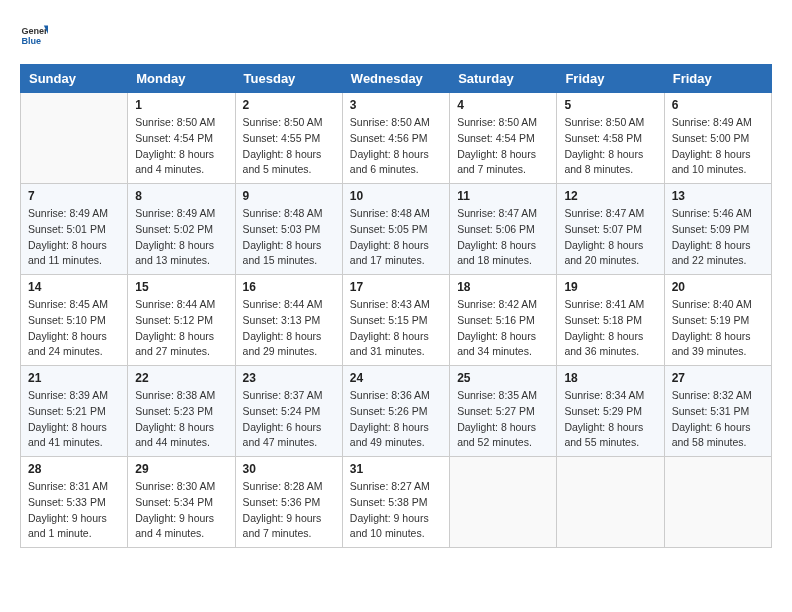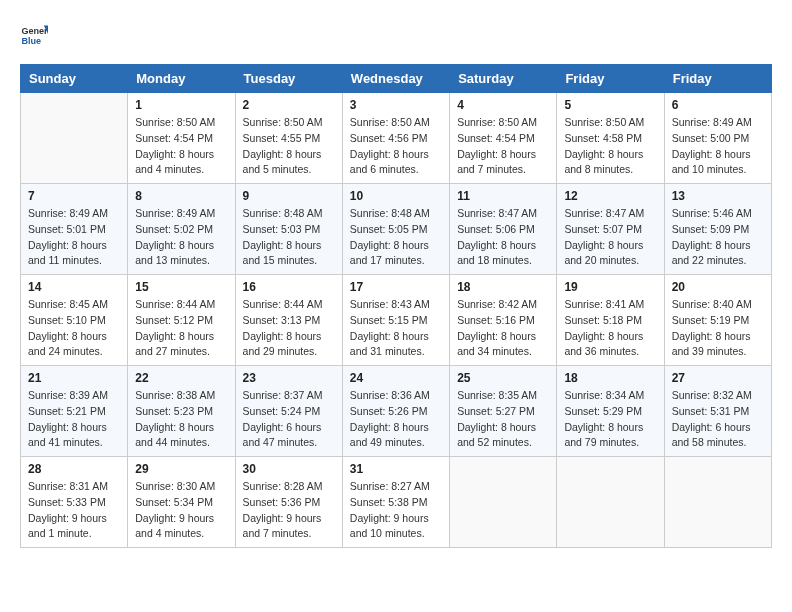--- a/index.html
+++ b/index.html
@@ -267,21 +267,21 @@
         <td>
           <div class="day-num">25</div>
           <div class="cell-line">Sunrise: 8:35 AM</div>
           <div class="cell-line">Sunset: 5:27 PM</div>
           <div class="cell-line">Daylight: 8 hours and 52 minutes.</div>
         </td>
         <td>
           <div class="day-num">18</div>
           <div class="cell-line">Sunrise: 8:34 AM</div>
           <div class="cell-line">Sunset: 5:29 PM</div>
-          <div class="cell-line">Daylight: 8 hours and 79 minutes.</div>
+          <div class="cell-line">Daylight: 8 hours and 55 minutes.</div>
         </td>
         <td>
           <div class="day-num">27</div>
           <div class="cell-line">Sunrise: 8:32 AM</div>
           <div class="cell-line">Sunset: 5:31 PM</div>
           <div class="cell-line">Daylight: 6 hours and 58 minutes.</div>
         </td>
       </tr>
       <tr>
         <td>

